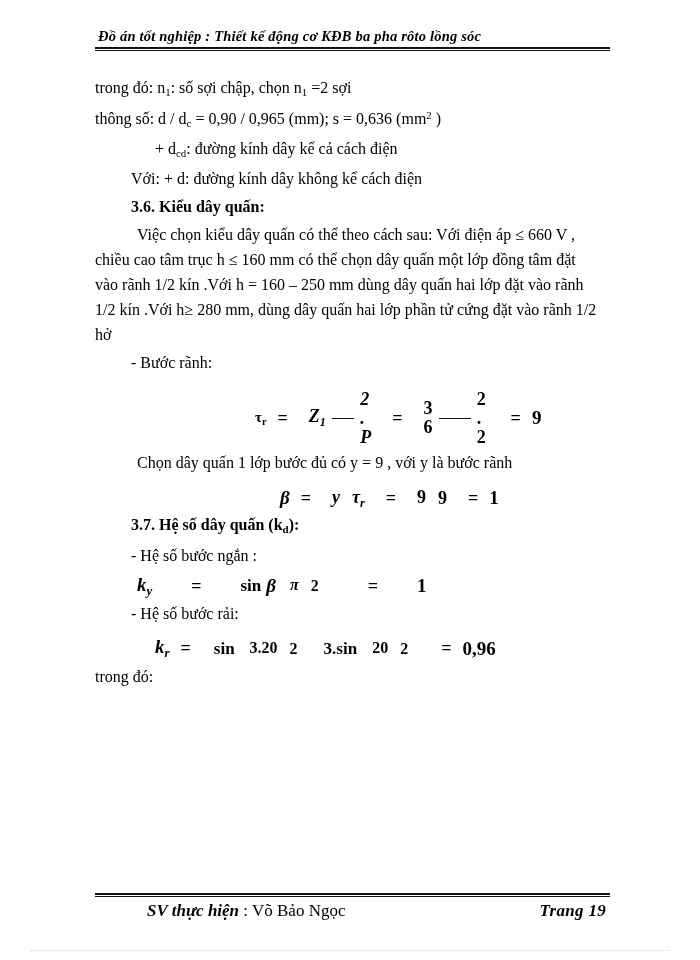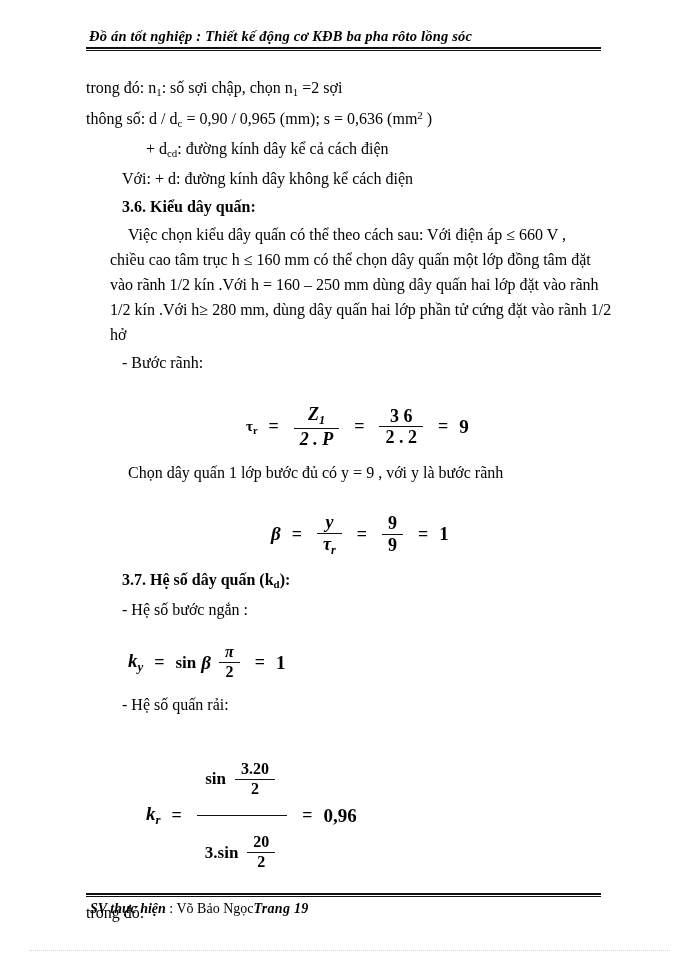--- a/index.html
+++ b/index.html
@@ -19,21 +19,21 @@
   .page {
     position: absolute;
     left: 0; top: 0;
     width: 700px;
     height: 960px;
     background: #fff;
   }
 
   .content {
     position: absolute;
-    left: 86px;
+    left: 95px;
     top: 0;
     width: 515px;
     height: 960px;
   }
 
   
   .header-block {
     position: absolute;
     left: 0;
     top: 28px;
@@ -64,23 +64,25 @@
   }
   .footer-rule {
     border-top: 2.4px solid #111;
     border-bottom: 1.2px solid #111;
     height: 1.1px;
     background: #fff;
     margin-bottom: 4px;
   }
   .footer-row {
     display: flex;
+    justify-content: space-between;
     align-items: baseline;
-    font-size: 14px;
+    font-size: 17px;
     padding: 0 4px;
+    margin-left: 48px;
   }
   .footer-left { font-style: italic; font-weight: bold; white-space: nowrap; }
   .footer-left .nm { font-style: normal; font-weight: normal; }
   .footer-right {
     font-style: italic;
     font-weight: bold;
     font-family: "Liberation Serif", serif;
     white-space: nowrap;
     letter-spacing: .3px;
   }
@@ -99,63 +101,63 @@
     top: 80px;
     width: 515px;
   }
   .ln {
     font-size: 16px;
     line-height: 1.0;
     white-space: nowrap;
     margin: 0;
     padding: 0;
   }
-  .sp-l { margin-top: 0; }
+  .sp-l { margin-top: 8px; }
   .sp-m { margin-top: 12px; }
-  .sp-s { margin-top: 9px; margin-left: 24px; }
+  .sp-s { margin-top: 9px; }
   .indent1 { padding-left: 42px; }
   .indent2 { padding-left: 60px; }
   .indent3 { padding-left: 36px; }
   .bold { font-weight: bold; }
   sub { font-size: .68em; vertical-align: -0.3em; }
   sup { font-size: .68em; vertical-align: 0.45em; }
 
   
   .eq {
     display: flex;
     align-items: center;
     justify-content: flex-start;
     font-weight: bold;
   }
   .eq-tau    { padding-left: 160px; margin-top: 18px; }
   .eq-beta   { padding-left: 185px; margin-top: 16px; }
-  .eq-ky     { padding-left: 42px;  margin-top: 10px; }
+  .eq-ky     { padding-left: 42px;  margin-top: 10px; gap: 28px; }
   .eq-kr     { padding-left: 60px;  margin-top: 14px; }
 
   .sym {
     font-style: italic;
     font-weight: bold;
     font-size: 19px;
     font-family: "Liberation Serif", serif;
   }
   .sym.tau { font-style: normal; font-size: 15px; }
   .op {
     font-weight: bold;
     font-size: 18px;
     padding: 0 11px;
   }
   .num-plain { font-weight: bold; font-size: 19px; }
 
   .frac {
     display: inline-flex;
-    flex-direction: column;
+    flex-direction: row;
     align-items: center;
     vertical-align: middle;
     line-height: 1.05;
-    margin: 16px 4px;
+    margin: 0 4px;
   }
   .frac > .top {
     padding: 0 6px 1px 6px;
     font-size: 18px;
     font-weight: bold;
   }
   .frac > .bar {
     width: 100%;
     border-top: 1.8px solid #111;
   }
@@ -276,21 +278,21 @@
           <span class="frac frac-small">
             <span class="top it">π</span>
             <span class="bar bar-thin"></span>
             <span class="bot">2</span>
           </span>
         </span>
         <span class="op">=</span>
         <span class="num-plain">1</span>
       </div>
 
-      <div class="ln sp-l indent3">-   Hệ số quấn rải:</div>
+      <div class="ln sp-l indent3">-   Hệ số bước rải:</div>
 
       <div class="eq eq-kr">
         <span class="sym"><span>k</span><sub>r</sub></span>
         <span class="op">=</span>
 
         <span class="frac frac-big">
           <span class="top">
             <span class="sinwrap">
               <span class="lbl">sin</span>
               <span class="frac frac-small">

